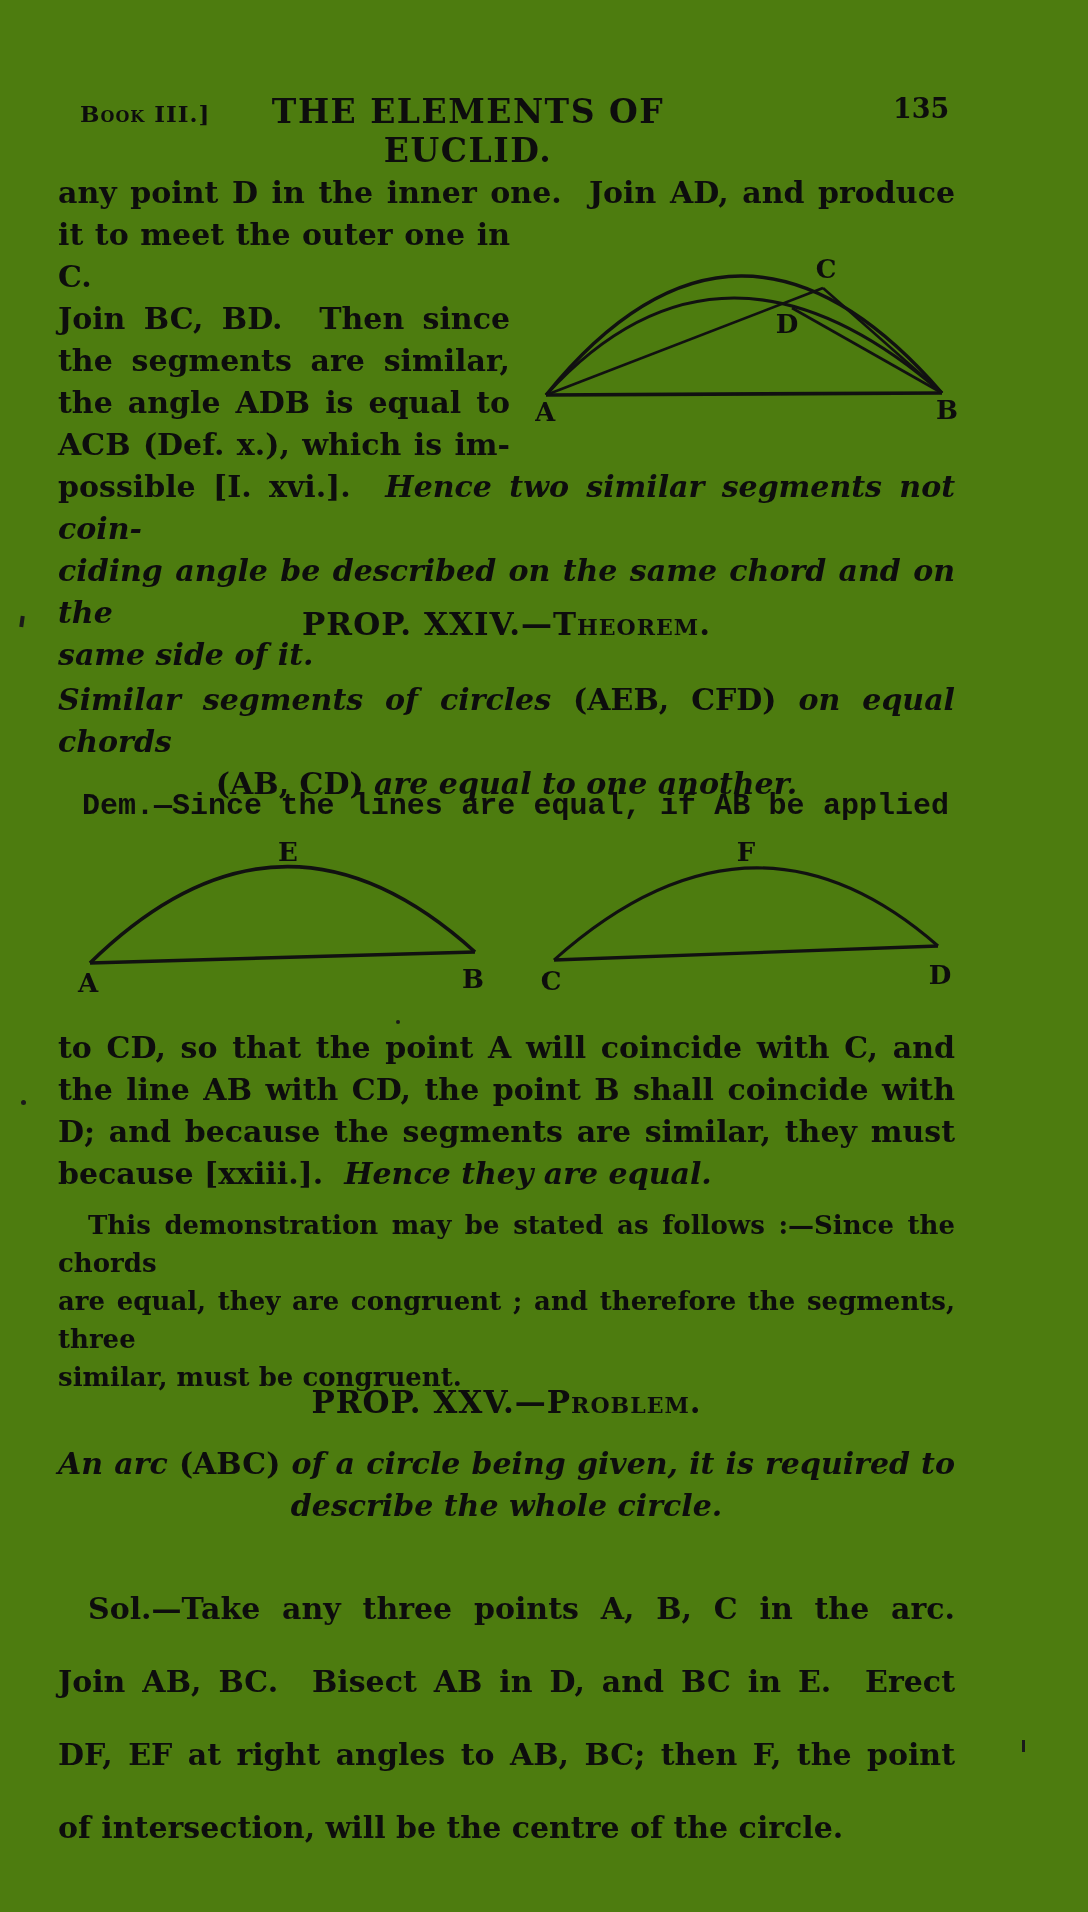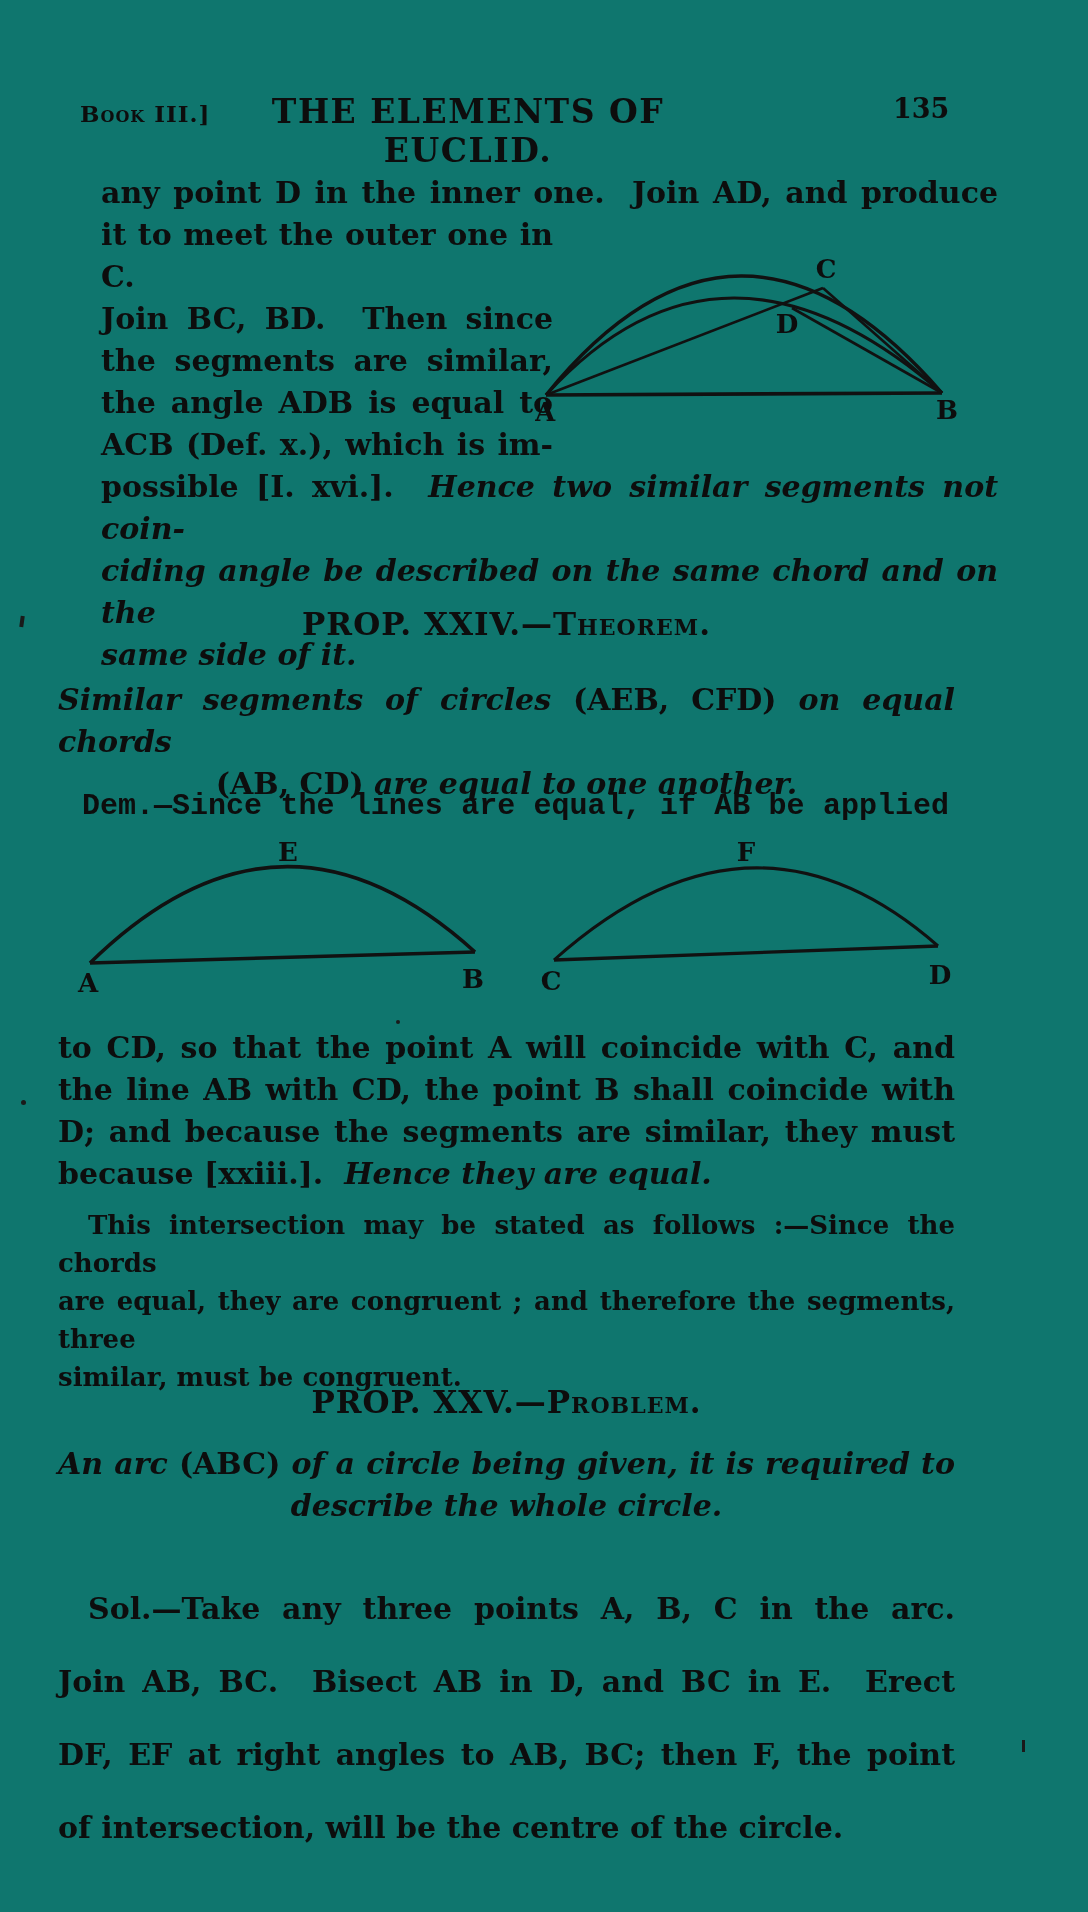--- a/index.html
+++ b/index.html
@@ -1,33 +1,33 @@
 <!DOCTYPE html>
 <html><head>
 <meta charset="utf-8">
 <style>
   html,body{margin:0;padding:0;background:#ffffff;}
   .page{
-    position:relative;width:1088px;height:1912px;background:#0f766e;
+    position:relative;width:1088px;height:1912px;background:#4d7c0f;
     font-family:"DejaVu Serif","Liberation Serif",serif;color:#0d0d0d;
     font-weight:bold;overflow:hidden;
   }
   .abs{position:absolute;}
   .line{white-space:pre-wrap;font-size:30px;line-height:42px;}
   .just{text-align:justify;text-align-last:justify;text-justify:inter-word;}
   .center{text-align:center;text-align-last:center;}
   .col{width:452px;}
   .it{font-style:italic;}
   .sc{font-variant:small-caps;margin-top:9px;}
   .indent{text-indent:30px;}
   #header{left:58px;top:90px;width:897px;height:46px;}
   .book-label{position:absolute;left:22px;top:10px;font-size:23px;font-variant:small-caps;letter-spacing:1px;}
   .page-title{position:absolute;left:130px;top:2px;width:560px;text-align:center;font-size:33px;letter-spacing:1.5px;}
   .page-number{position:absolute;left:835px;top:3px;font-size:27px;}
-  #para1{left:58px;top:172px;width:897px;margin-left:43px;}
+  #para1{left:58px;top:172px;width:897px;}
   #fig1{left:535px;top:185px;}
   #heading24{left:58px;top:594px;width:897px;font-size:31px;line-height:42px;letter-spacing:1px;}
   #stmt24{left:58px;top:679px;width:897px;font-size:30px;line-height:42px;}
   #dem{left:52px;top:785px;width:897px;font-family:Liberation Mono, monospace;}
   #fig2{left:60px;top:840px;}
   #fig3{left:520px;top:840px;}
   #para2{left:58px;top:1027px;width:897px;}
   #note{left:58px;top:1206px;width:897px;}
   #note .line{font-size:26px;line-height:38px;}
   #heading25{left:58px;top:1372px;width:897px;font-size:31px;line-height:42px;letter-spacing:1px;}
@@ -108,21 +108,21 @@
   </div>
 
   <div id="para2" class="abs">
     <div class="line just">to CD, so that the point A will coincide with C, and</div>
     <div class="line just">the line AB with CD, the point B shall coincide with</div>
     <div class="line just">D; and because the segments are similar, they must</div>
     <div class="line"><span>because [xxiii.].  </span><span class="it">Hence they are equal.</span></div>
   </div>
 
   <div id="note" class="abs">
-    <div class="line just indent">This intersection may be stated as follows :—Since the chords</div>
+    <div class="line just indent">This demonstration may be stated as follows :—Since the chords</div>
     <div class="line just">are equal, they are congruent ; and therefore the segments, three</div>
     <div class="line">similar, must be congruent.</div>
   </div>
 
   <div id="heading25" class="abs center sc">PROP. XXV.—Problem.</div>
 
   <div id="stmt25" class="abs">
     <div class="line just"><span class="it">An arc </span><span>(ABC)</span><span class="it"> of a circle being given, it is required to</span></div>
     <div class="line center it">describe the whole circle.</div>
   </div>

